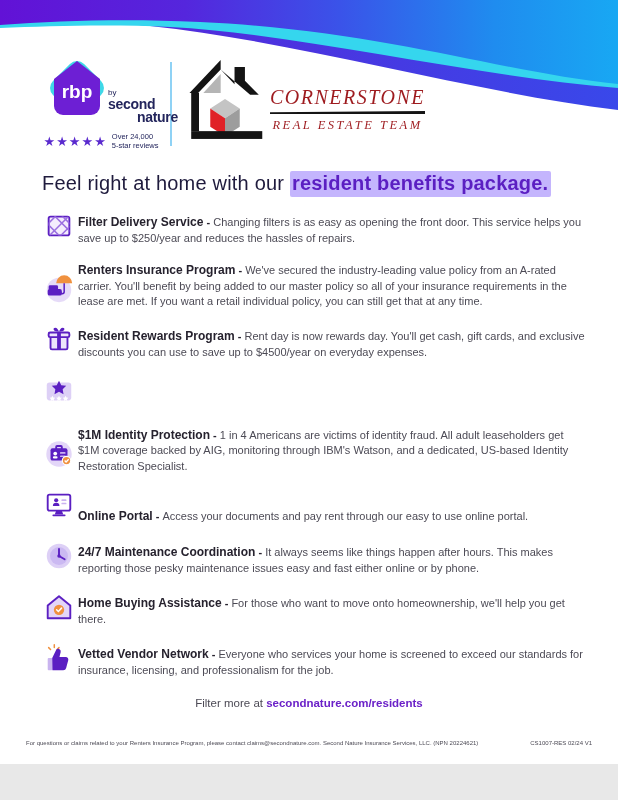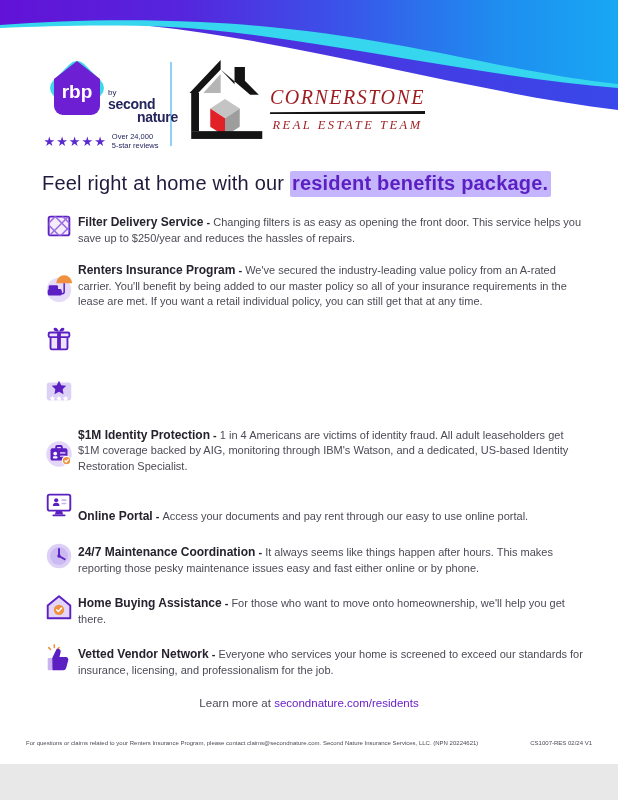--- a/index.html
+++ b/index.html
@@ -36,21 +36,21 @@
   }
   
   .benefits { position:absolute; top:210px; left:40px; width:545px; }
   .benefit-row { display:flex; align-items:flex-end; margin-bottom:15px; }
   .benefit-icon { flex:0 0 38px; width:38px; height:36px; display:flex; justify-content:center; }
   .benefit-text { flex:1; font-size:11px; line-height:1.38; color:#4c4a55; padding-top:1px; }
   .benefit-title { font-weight:bold; font-size:12px; color:#26222e; }
   .benefit-sep { font-weight:bold; color:#26222e; }
   
   .learn-more { position:absolute; bottom:55px; left:0; width:618px; text-align:center; font-size:11.5px; color:#4c4a55; }
-  .learn-link { font-weight:normal; color:#6b21c8; text-decoration:none;text-align:center; }
+  .learn-link { font-weight:bold; color:#6b21c8; text-decoration:none;text-align:center; }
   .legal-row { position:absolute; bottom:18px; left:0; width:618px; padding:0 26px; display:flex; justify-content:space-between; align-items:center; }
   .legal-text { font-size:6px; color:#4c4a55; }
   .doc-code { font-size:6px; color:#4c4a55; white-space:nowrap; margin-left:14px; }
 </style>
 </head>
 <body>
 
 <div class="page">
 
   <div class="wave-wrap">
@@ -155,20 +155,21 @@
       </div>
       <div class="benefit-row">
         <span class="benefit-icon">
           <svg width="32" height="32" viewBox="0 0 34 34">
             <rect x="8" y="13" width="18" height="14" rx="1.5" fill="#ede4fb" stroke="#5b1fc2" stroke-width="2"></rect>
             <rect x="6" y="9" width="22" height="5" rx="1.5" fill="#ede4fb" stroke="#5b1fc2" stroke-width="2"></rect>
             <rect x="15" y="9" width="4" height="18" fill="#5b1fc2"></rect>
             <path d="M15,8 C11,8 10,4 13,4 C15,4 16,6 17,8 C18,6 19,4 21,4 C24,4 23,8 19,8 Z" fill="#5b1fc2"></path>
           </svg>
         </span>
+        <p class="benefit-text"><span class="benefit-title">Resident Rewards Program</span><span class="benefit-sep"> - </span><span>Rent day is now rewards day. You'll get cash, gift cards, and exclusive discounts you can use to save up to $4500/year on everyday expenses.</span></p>
       </div>
       <div class="benefit-row">
         <span class="benefit-icon">
           <svg width="32" height="32" viewBox="0 0 34 34">
             <rect x="4" y="8" width="26" height="19" rx="3" fill="#ddd0f6"></rect>
             <path d="M17,6 l2.4,4.8 5.3,0.7 -3.8,3.7 0.9,5.2 -4.8,-2.5 -4.8,2.5 0.9,-5.2 -3.8,-3.7 5.3,-0.7 Z" fill="#5b1fc2"></path>
             <g fill="#ffffff">
               <path d="M10,22 l1,2 2,0.3 -1.5,1.4 0.4,2 -1.9,-1 -1.9,1 0.4,-2 -1.5,-1.4 2,-0.3 Z"></path>
               <path d="M17,22 l1,2 2,0.3 -1.5,1.4 0.4,2 -1.9,-1 -1.9,1 0.4,-2 -1.5,-1.4 2,-0.3 Z"></path>
               <path d="M24,22 l1,2 2,0.3 -1.5,1.4 0.4,2 -1.9,-1 -1.9,1 0.4,-2 -1.5,-1.4 2,-0.3 Z"></path>
@@ -235,20 +236,20 @@
             </g>
             <rect x="5" y="17" width="5" height="13" rx="1" fill="#c9b4ef"></rect>
             <path d="M10,30 h11.5 a3.2,3.2 0 0 0 3.1,-2.4 l2.2,-8.3 a2.6,2.6 0 0 0 -2.5,-3.3 h-6.8 l1.3,-5.4 a2.7,2.7 0 0 0 -5,-1.9 l-4,8.3 Z" fill="#5b1fc2"></path>
           </svg>
         </span>
         <p class="benefit-text"><span class="benefit-title">Vetted Vendor Network</span><span class="benefit-sep"> - </span><span>Everyone who services your home is screened to exceed our standards for insurance, licensing, and professionalism for the job.</span></p>
       </div>
     </div>
 
   <div class="learn-more">
-    <span>Learn more at </span><a href="#" class="learn-link">secondnature.com/residents</a>
+    <span>Filter more at </span><a href="#" class="learn-link">secondnature.com/residents</a>
   </div>
   <div class="legal-row">
     <span class="legal-text">For questions or claims related to your Renters Insurance Program, please contact claims@secondnature.com. Second Nature Insurance Services, LLC. (NPN 20224621)</span>
     <span class="doc-code">CS1007-RES 02/24 V1</span>
   </div>
 
 </div>
 
 </body></html>

